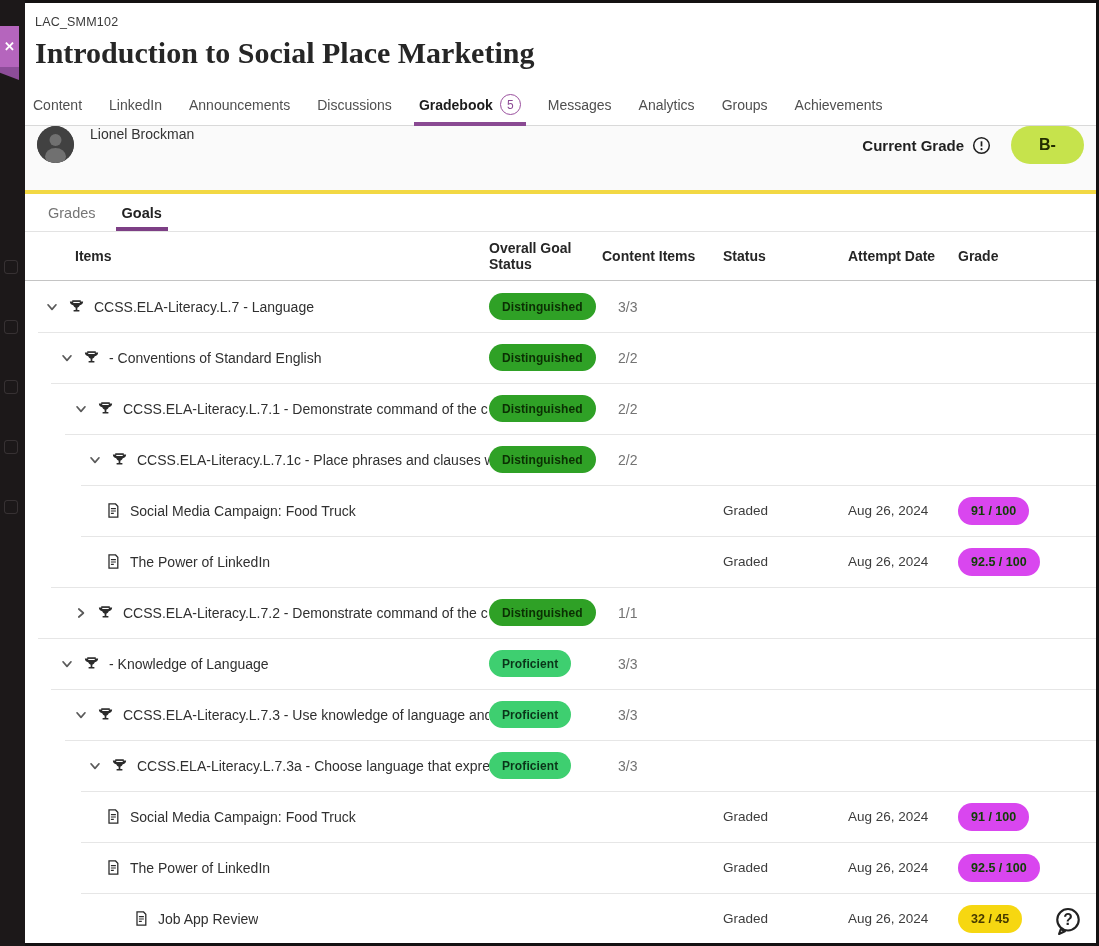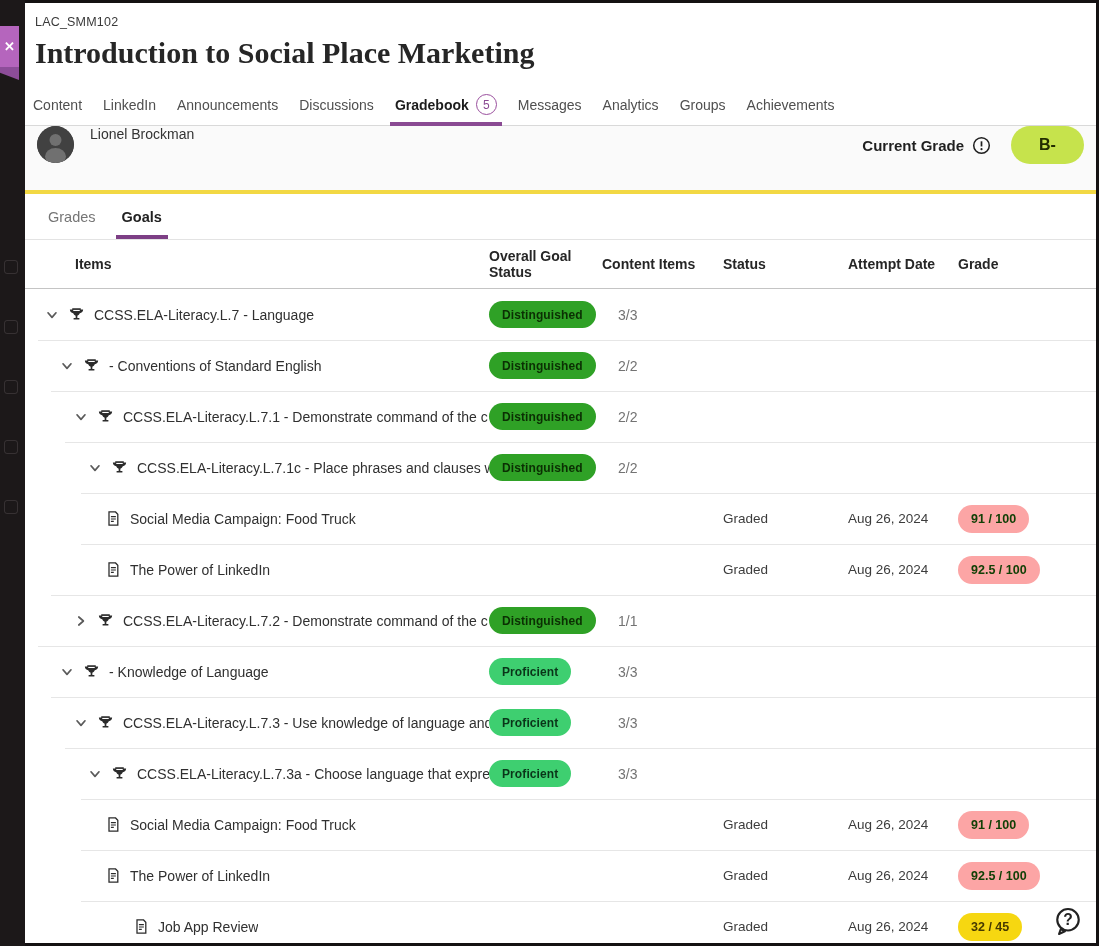--- a/index.html
+++ b/index.html
@@ -21,39 +21,39 @@
   .close-fold { position:absolute; left:0; top:67px; width:19px; height:13px; background:#8d4d99; clip-path:polygon(0 0,100% 0,100% 100%,0 45%); }
 
   
   .panel { position:absolute; left:25px; top:3px; right:3px; bottom:3px; background:#ffffff; overflow:hidden; }
 
   .course-header { padding:12px 0 0 10px; }
   .course-code { font-size:12.5px; color:#3a3a3a; letter-spacing:.2px; }
   .course-title { font-family:"Liberation Serif", serif; font-size:30px; font-weight:600; color:#262626; margin-top:7px; }
 
   
-  .course-nav { display:flex; align-items:stretch; gap:21px; padding-left:8px; margin-top:14px; border-bottom:1px solid #d9d9d9; height:42px; }
+  .course-nav { display:flex; align-items:stretch; gap:27px; padding-left:8px; margin-top:14px; border-bottom:1px solid #d9d9d9; height:42px; }
   .nav-tab { position:relative; display:flex; align-items:center; gap:7px; font-size:14px; color:#4f4f4f; cursor:pointer; }
   .nav-tab.active { color:#1c1c1c; font-weight:600; }
   .nav-tab.active::after { content:""; position:absolute; left:-5px; right:-5px; bottom:-1px; height:4px; background:#8a4a93; }
   .nav-badge { display:inline-flex; align-items:center; justify-content:center; width:21px; height:21px; border:1.4px solid #9a4f9e; border-radius:50%; color:#8a4a93; font-size:12px; font-weight:400; }
 
   
   .student-banner { display:flex; align-items:flex-start; height:64px; background:#fafafa; padding:0 12px; }
   .avatar { width:37px; height:37px; border-radius:50%; overflow:hidden; background:#414141; flex:0 0 auto; }
   .student-name { margin-left:16px; font-size:14px; color:#333; }
   .banner-right { margin-left:auto; display:flex; align-items:center; }
   .current-grade-label { font-size:15px; font-weight:700; color:#1f1f1f; }
   .info-icon { margin-left:8px; display:flex; cursor:pointer; }
   .grade-badge-pill { margin-left:20px; width:73px; height:38px; border-radius:19px; background:#c6e34c; display:flex; align-items:center; justify-content:center; font-size:16px; font-weight:700; color:#222d00; cursor:pointer; }
 
   .yellow-bar { height:4px; background:#f2d844; }
 
   
-  .subtabs { display:flex; gap:26px; padding-left:23px; border-bottom:1px solid #e3e3e3; height:46px; align-items:stretch; }
+  .subtabs { display:flex; gap:26px; padding-left:23px; border-bottom:1px solid #e3e3e3; height:38px; align-items:stretch; }
   .subtab { position:relative; display:flex; align-items:center; font-size:14.5px; color:#757575; cursor:pointer; }
   .subtab.active { color:#222; font-weight:600; }
   .subtab.active::after { content:""; position:absolute; left:-6px; right:-6px; bottom:0; height:4px; background:#7d3f85; }
 
   
   .t-head, .t-row { display:grid; grid-template-columns:464px 113px 121px 125px 110px 1fr; align-items:center; }
   .t-head { height:49px; border-bottom:1px solid #c4c4c4; font-size:14px; font-weight:600; color:#262626; }
   .t-head .col0 { padding-left:50px; }
 
   .goals-list { list-style:none; }
@@ -67,21 +67,21 @@
   .row-label { font-size:14px; color:#303030; overflow:hidden; }
 
   .badge { display:inline-flex; align-items:center; height:27px; padding:0 13px; border-radius:14px; font-size:12px; font-weight:700; letter-spacing:.1px; }
   .badge.distinguished { background:#2fa126; color:#0b2f03; }
   .badge.proficient { background:#3ecf70; color:#0a3519; }
 
   .content-cell, .status-cell, .date-cell { font-size:13.5px; color:#3c3c3c; }
   .content-cell { font-size:14px; color:#737373;margin-left:16px; }
 
   .grade-pill { display:inline-flex; align-items:center; justify-content:center; height:28px; padding:0 13px; border-radius:14px; font-size:12.5px; font-weight:700; cursor:pointer; }
-  .grade-pill.green { background:#fca5a5; color:#114006;text-align:right; }
+  .grade-pill.green { background:#d946ef; color:#114006;text-align:right; }
   .grade-pill.yellow { background:#f6d711; color:#463a00; }
 
   .help-fab { position:absolute; right:12px; bottom:6px; width:32px; height:32px; display:flex; align-items:center; justify-content:center; cursor:pointer; background:#fff; border-radius:50%; }
 </style>
 </head>
 <body>
 
 <aside class="left-strip">
   <span class="strip-glyph" style="top:260px"></span>
   <span class="strip-glyph" style="top:320px"></span>

